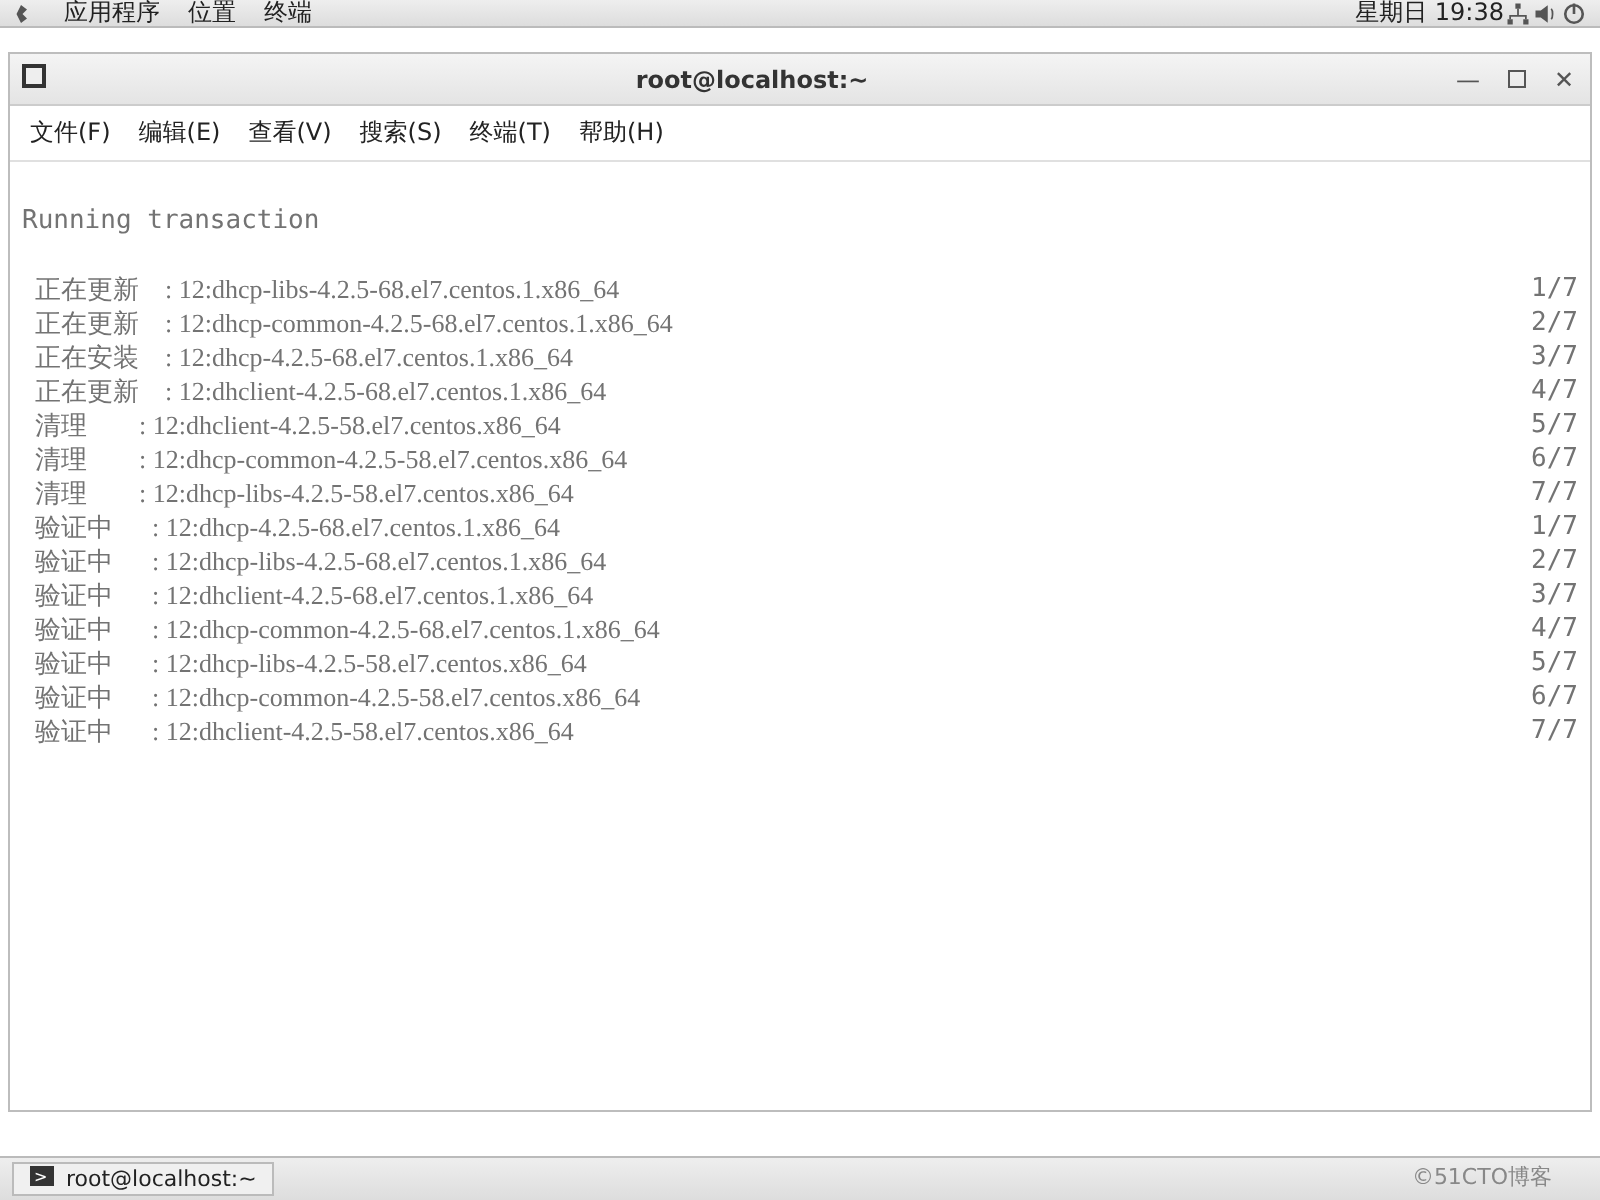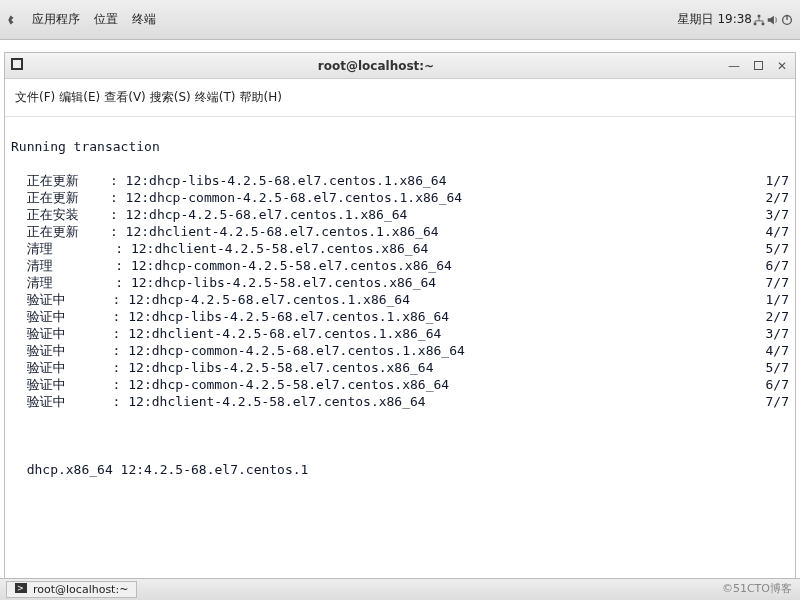--- a/index.html
+++ b/index.html
@@ -9,21 +9,21 @@
     width: 800px;
     height: 600px;
     font-family: "DejaVu Sans", sans-serif;
     font-size: 12px;
     background: #fff;
     overflow: hidden;
     color: #222;
   }
   
   .panel {
-    height: 40px;
+    height: 14px;
     background: linear-gradient(#eee, #ddd);
     border-bottom: 1px solid #bbb;
     display: flex;
     align-items: center;
     padding: 0 6px;
     font-size: 12px;
   }
   .panel .left { display: flex; align-items: center; gap: 14px; }
   .panel .right { margin-left: auto; display: flex; align-items: center; }
   .panel .foot {
@@ -47,41 +47,41 @@
     align-items: center;
     padding: 0 6px;
     font-size: 12px;
     color: #333;
   }
   .titlebar .ttl { flex: 1; text-align: center; font-weight: bold; }
   .winbtns { display:flex; gap:10px; }
   .winbtn { width:14px; height:14px; display:flex; align-items:center; justify-content:center; color:#555; }
   .winbtn .sq { width:9px; height:9px; border:1px solid #555; }
   .menubar {
-    height: 38px;
+    height: 28px;
     display: flex;
     align-items: center;
-    gap: 4px;
+    gap: 14px;
     padding: 0 10px;
     border-bottom: 1px solid #e0e0e0;
     font-size: 12px;
   }
   .term {
     flex: 1;
     padding: 4px 6px 0 6px;
     font-family: "DejaVu Sans Mono", monospace;
     font-size: 13px;
     line-height: 17px;
-    color: #0f172a;
+    color: #737373;
     white-space: pre;
     overflow: hidden;
     position: relative;
   }
   .row { display:flex; }
-  .row .l { flex:0 0 auto; }
+  .row .l { flex:0 0 auto;font-family:Liberation Serif, serif; }
   .row .r { margin-left:auto; }
   
   .taskbar {
     position: absolute;
     left: 0; right: 0; bottom: 0;
     height: 22px;
     background: linear-gradient(#eee, #ddd);
     border-top: 1px solid #bbb;
     display:flex;
     align-items:center;
@@ -89,21 +89,21 @@
     font-size: 12px;
   }
   .taskbtn {
     display:flex; align-items:center; gap:6px;
     background:#f0f0f0;
     border:1px solid #bbb;
     padding: 1px 8px;
     font-size:11px;
   }
   .watermark {
-    position:absolute; right:8px; bottom:4px;
+    position:absolute; right:24px; bottom:4px;
     font-size:11px; color:#888;
   }
 </style>
 </head>
 <body>
 
 <div class="panel">
   <div class="left">
     <span class="foot">
       <svg viewBox="0 0 16 16" width="12" height="12">
@@ -162,21 +162,20 @@
     <span>查看(V)</span>
     <span>搜索(S)</span>
     <span>终端(T)</span>
     <span>帮助(H)</span>
   </div>
 
   <div class="term">
 <div>Running transaction</div>
 <div id="rows"><div class="row"><span class="l">  正在更新    : 12:dhcp-libs-4.2.5-68.el7.centos.1.x86_64</span><span class="r">1/7</span></div><div class="row"><span class="l">  正在更新    : 12:dhcp-common-4.2.5-68.el7.centos.1.x86_64</span><span class="r">2/7</span></div><div class="row"><span class="l">  正在安装    : 12:dhcp-4.2.5-68.el7.centos.1.x86_64</span><span class="r">3/7</span></div><div class="row"><span class="l">  正在更新    : 12:dhclient-4.2.5-68.el7.centos.1.x86_64</span><span class="r">4/7</span></div><div class="row"><span class="l">  清理        : 12:dhclient-4.2.5-58.el7.centos.x86_64</span><span class="r">5/7</span></div><div class="row"><span class="l">  清理        : 12:dhcp-common-4.2.5-58.el7.centos.x86_64</span><span class="r">6/7</span></div><div class="row"><span class="l">  清理        : 12:dhcp-libs-4.2.5-58.el7.centos.x86_64</span><span class="r">7/7</span></div><div class="row"><span class="l">  验证中      : 12:dhcp-4.2.5-68.el7.centos.1.x86_64</span><span class="r">1/7</span></div><div class="row"><span class="l">  验证中      : 12:dhcp-libs-4.2.5-68.el7.centos.1.x86_64</span><span class="r">2/7</span></div><div class="row"><span class="l">  验证中      : 12:dhclient-4.2.5-68.el7.centos.1.x86_64</span><span class="r">3/7</span></div><div class="row"><span class="l">  验证中      : 12:dhcp-common-4.2.5-68.el7.centos.1.x86_64</span><span class="r">4/7</span></div><div class="row"><span class="l">  验证中      : 12:dhcp-libs-4.2.5-58.el7.centos.x86_64</span><span class="r">5/7</span></div><div class="row"><span class="l">  验证中      : 12:dhcp-common-4.2.5-58.el7.centos.x86_64</span><span class="r">6/7</span></div><div class="row"><span class="l">  验证中      : 12:dhclient-4.2.5-58.el7.centos.x86_64</span><span class="r">7/7</span></div></div>
 <div> </div>
-<div>  dhcp.x86_64 12:4.2.5-68.el7.centos.1</div>
 <div> </div>
 
 
 
 
 
 
   </div>
 </div>
 

